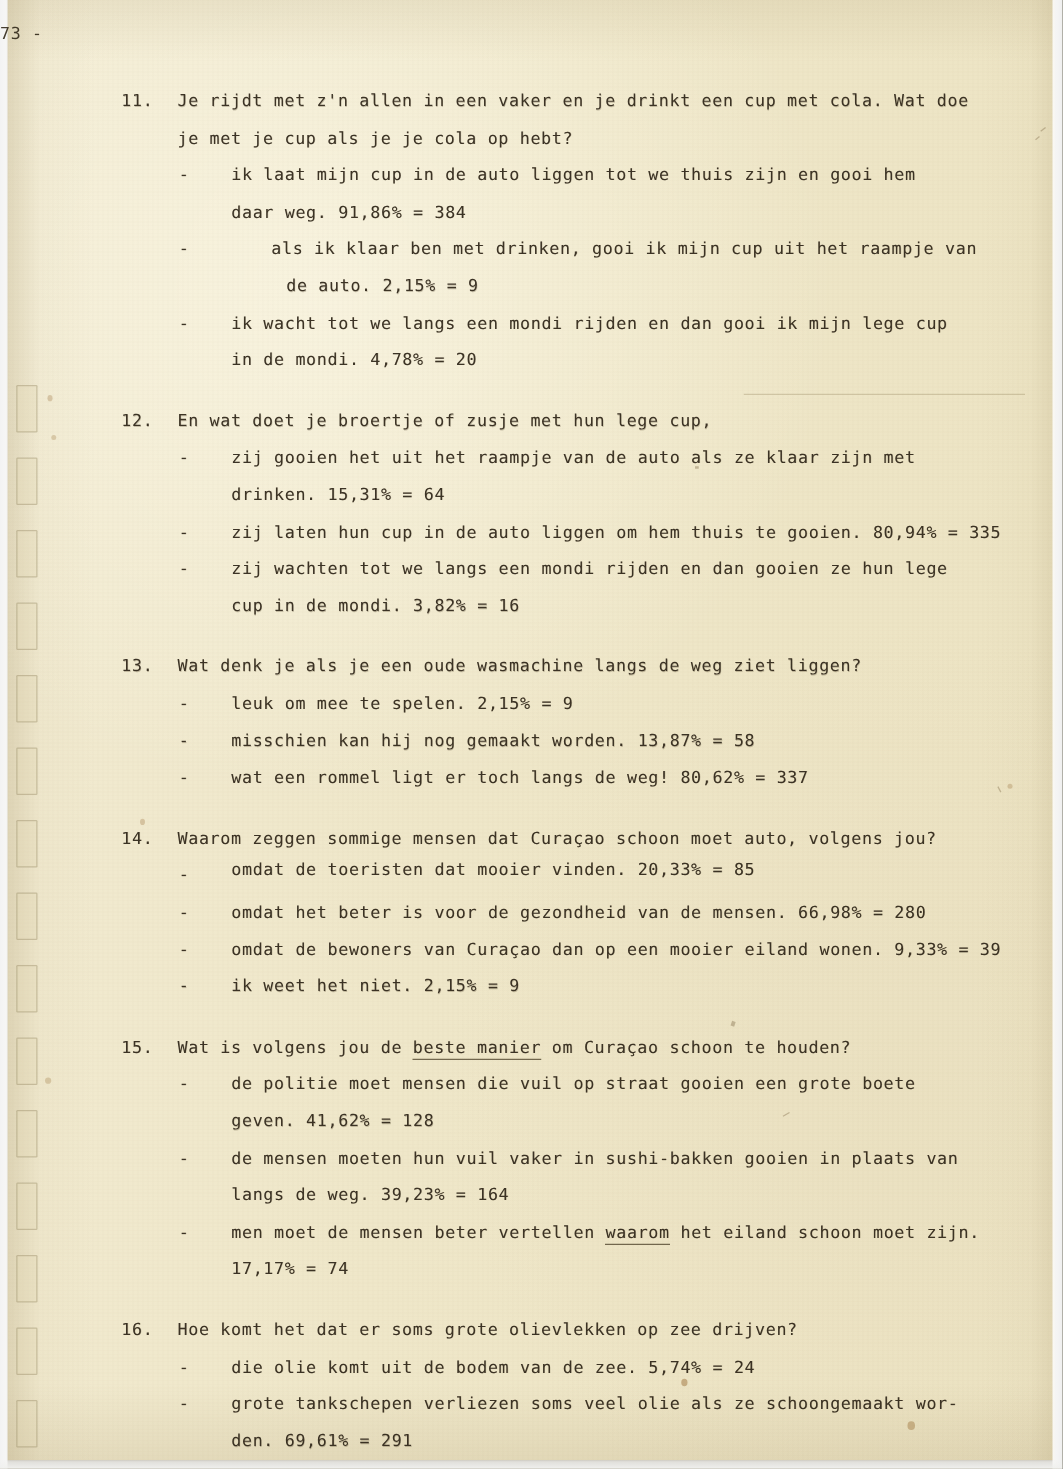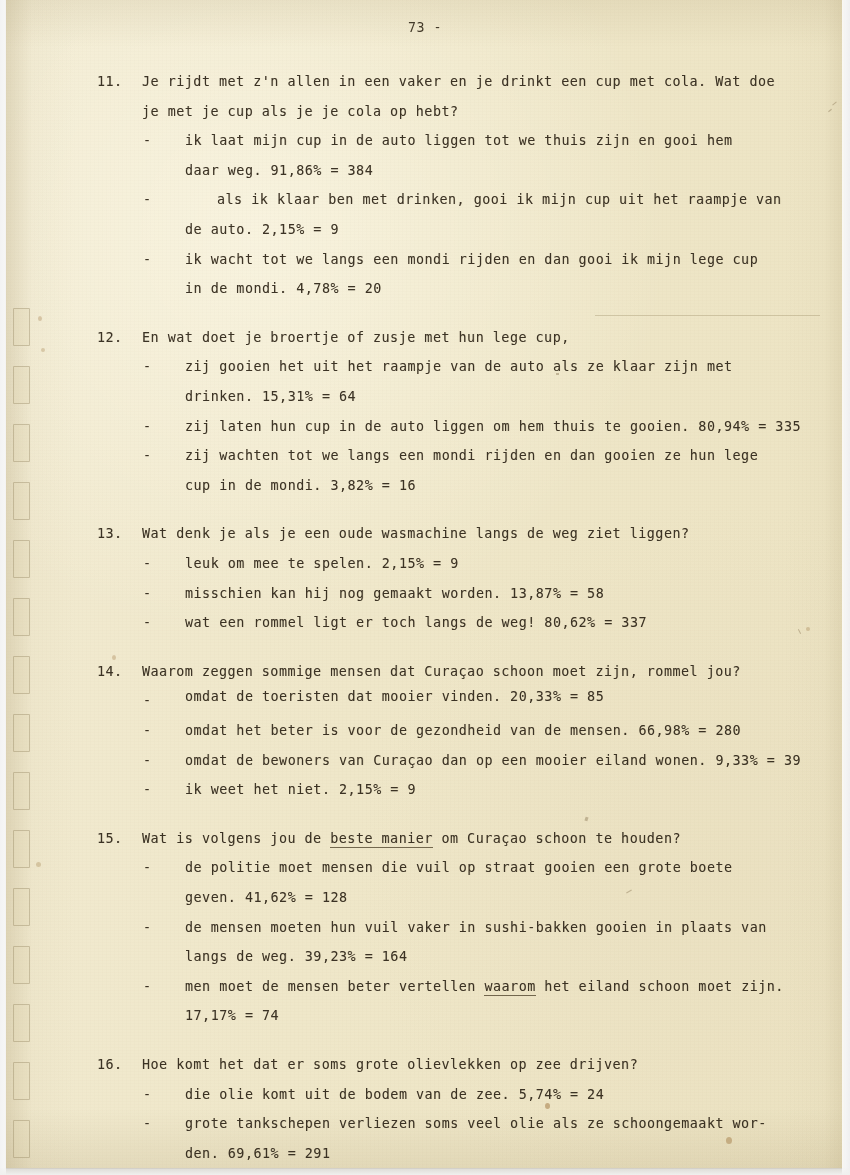--- a/index.html
+++ b/index.html
@@ -113,21 +113,20 @@
     line-height: 15px;
     text-shadow: 0.35px 0.35px 0 rgba(70,55,30,0.28);
     opacity: 0.93;
   }
 
   .pagenum {
     position: absolute;
     left: 0;
     top: 20px;
     width: 850px;
-    text-align: center;
     white-space: pre;
     color: #32291a;
     font-size: 13.3px;
     letter-spacing: 0.55px;
     opacity: 0.9;
   }
 
   .num   { left: 97px; }
   .qtext { left: 142px; }
   .dash  { left: 143px; }
@@ -217,21 +216,21 @@
     <div class="pagenum">73 -</div>
     <div id="body-lines">
         <div class="line num" style="top: 74px;">11.</div>
         <div class="line qtext" style="top: 74px;">Je rijdt met z'n allen in een vaker en je drinkt een cup met cola. Wat doe</div>
         <div class="line qtext" style="top: 103.6px;">je met je cup als je je cola op hebt?</div>
         <div class="line dash" style="top: 133.2px;">-</div>
         <div class="line atext" style="top: 133.2px;">ik laat mijn cup in de auto liggen tot we thuis zijn en gooi hem</div>
         <div class="line acont" style="top: 162.8px;">daar weg. 91,86% = 384</div>
         <div class="line dash" style="top: 192.4px;">-</div>
         <div class="line atext" style="top: 192.4px; margin-left: 32px;">als ik klaar ben met drinken, gooi ik mijn cup uit het raampje van</div>
-        <div class="line acont" style="top: 222px;">de auto. 2,15% = 9</div>
+        <div class="line acont" style="top: 222px; margin-left: 44px;">de auto. 2,15% = 9</div>
         <div class="line dash" style="top: 251.6px;">-</div>
         <div class="line atext" style="top: 251.6px;">ik wacht tot we langs een mondi rijden en dan gooi ik mijn lege cup</div>
         <div class="line acont" style="top: 281.2px;">in de mondi. 4,78% = 20</div>
         <div class="line num" style="top: 329.8px;">12.</div>
         <div class="line qtext" style="top: 329.8px;">En wat doet je broertje of zusje met hun lege cup,</div>
         <div class="line dash" style="top: 359.4px;">-</div>
         <div class="line atext" style="top: 359.4px;">zij gooien het uit het raampje van de auto als ze klaar zijn met</div>
         <div class="line acont" style="top: 389px;">drinken. 15,31% = 64</div>
         <div class="line dash" style="top: 418.6px;">-</div>
         <div class="line atext" style="top: 418.6px;">zij laten hun cup in de auto liggen om hem thuis te gooien. 80,94% = 335</div>
@@ -240,21 +239,21 @@
         <div class="line acont" style="top: 477.8px;">cup in de mondi. 3,82% = 16</div>
         <div class="line num" style="top: 526.4px;">13.</div>
         <div class="line qtext" style="top: 526.4px;">Wat denk je als je een oude wasmachine langs de weg ziet liggen?</div>
         <div class="line dash" style="top: 556px;">-</div>
         <div class="line atext" style="top: 556px;">leuk om mee te spelen. 2,15% = 9</div>
         <div class="line dash" style="top: 585.6px;">-</div>
         <div class="line atext" style="top: 585.6px;">misschien kan hij nog gemaakt worden. 13,87% = 58</div>
         <div class="line dash" style="top: 615.2px;">-</div>
         <div class="line atext" style="top: 615.2px; text-align: center;">wat een rommel ligt er toch langs de weg! 80,62% = 337</div>
         <div class="line num" style="top: 663.8px;">14.</div>
-        <div class="line qtext" style="top: 663.8px;">Waarom zeggen sommige mensen dat Curaçao schoon moet zijn, rommel jou?</div>
+        <div class="line qtext" style="top: 663.8px;">Waarom zeggen sommige mensen dat Curaçao schoon moet auto, volgens jou?</div>
         <div class="line dash" style="top: 693.4px;">-</div>
         <div class="line atext" style="top: 689px;">omdat de toeristen dat mooier vinden. 20,33% = 85</div>
         <div class="line dash" style="top: 723px;">-</div>
         <div class="line atext" style="top: 723px;">omdat het beter is voor de gezondheid van de mensen. 66,98% = 280</div>
         <div class="line dash" style="top: 752.6px;">-</div>
         <div class="line atext" style="top: 752.6px;">omdat de bewoners van Curaçao dan op een mooier eiland wonen. 9,33% = 39</div>
         <div class="line dash" style="top: 782.2px;">-</div>
         <div class="line atext" style="top: 782.2px;">ik weet het niet. 2,15% = 9</div>
         <div class="line num" style="top: 830.8px;">15.</div>
         <div class="line qtext" style="top: 830.8px;">Wat is volgens jou de <u class="ul">beste manier</u> om Curaçao schoon te houden?</div>

